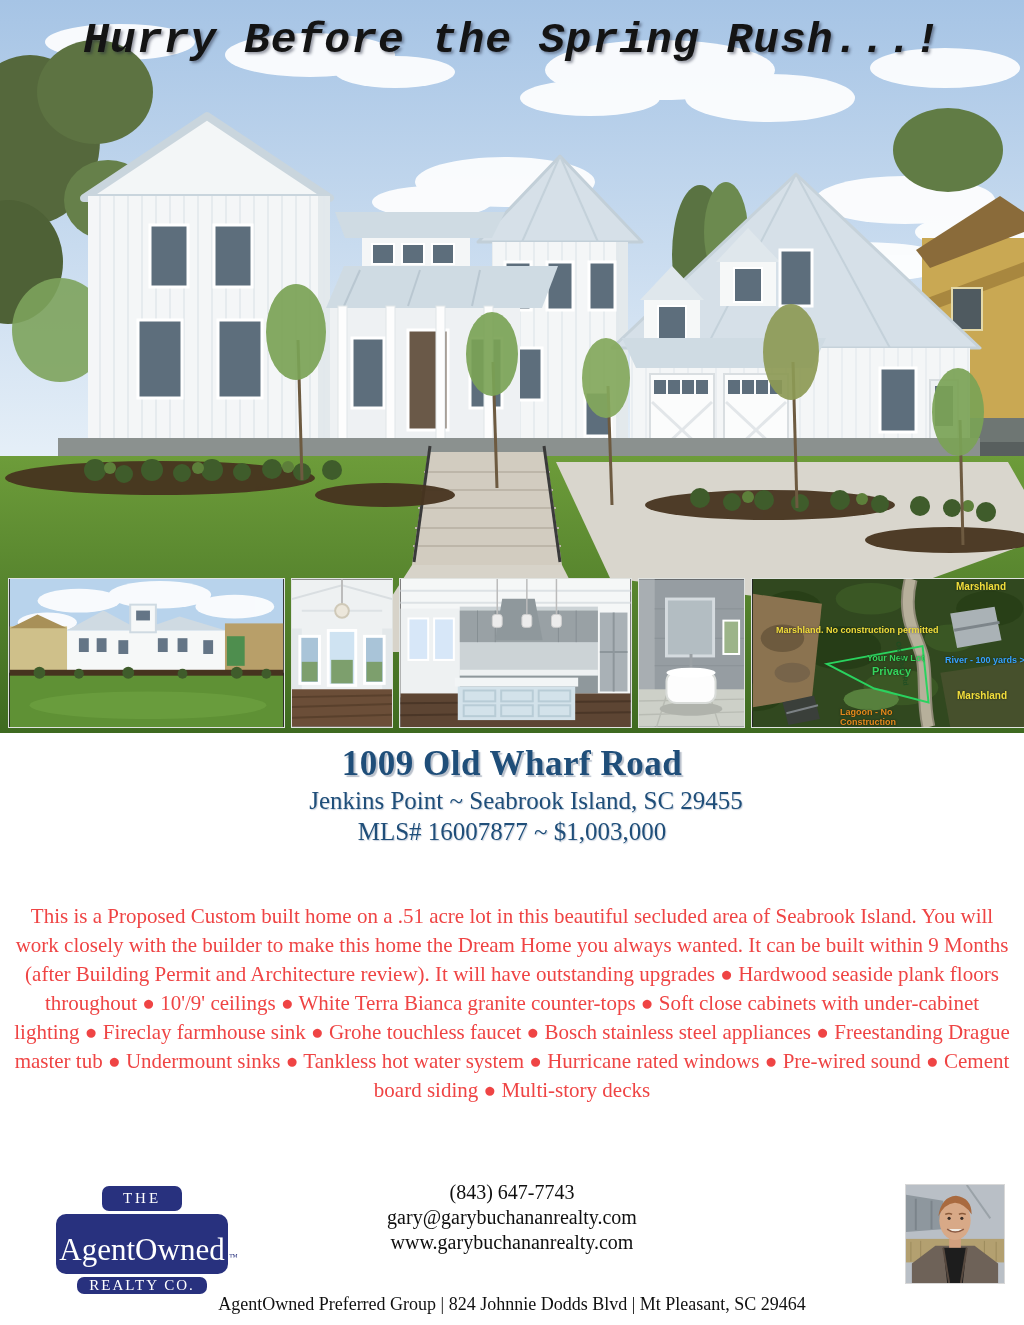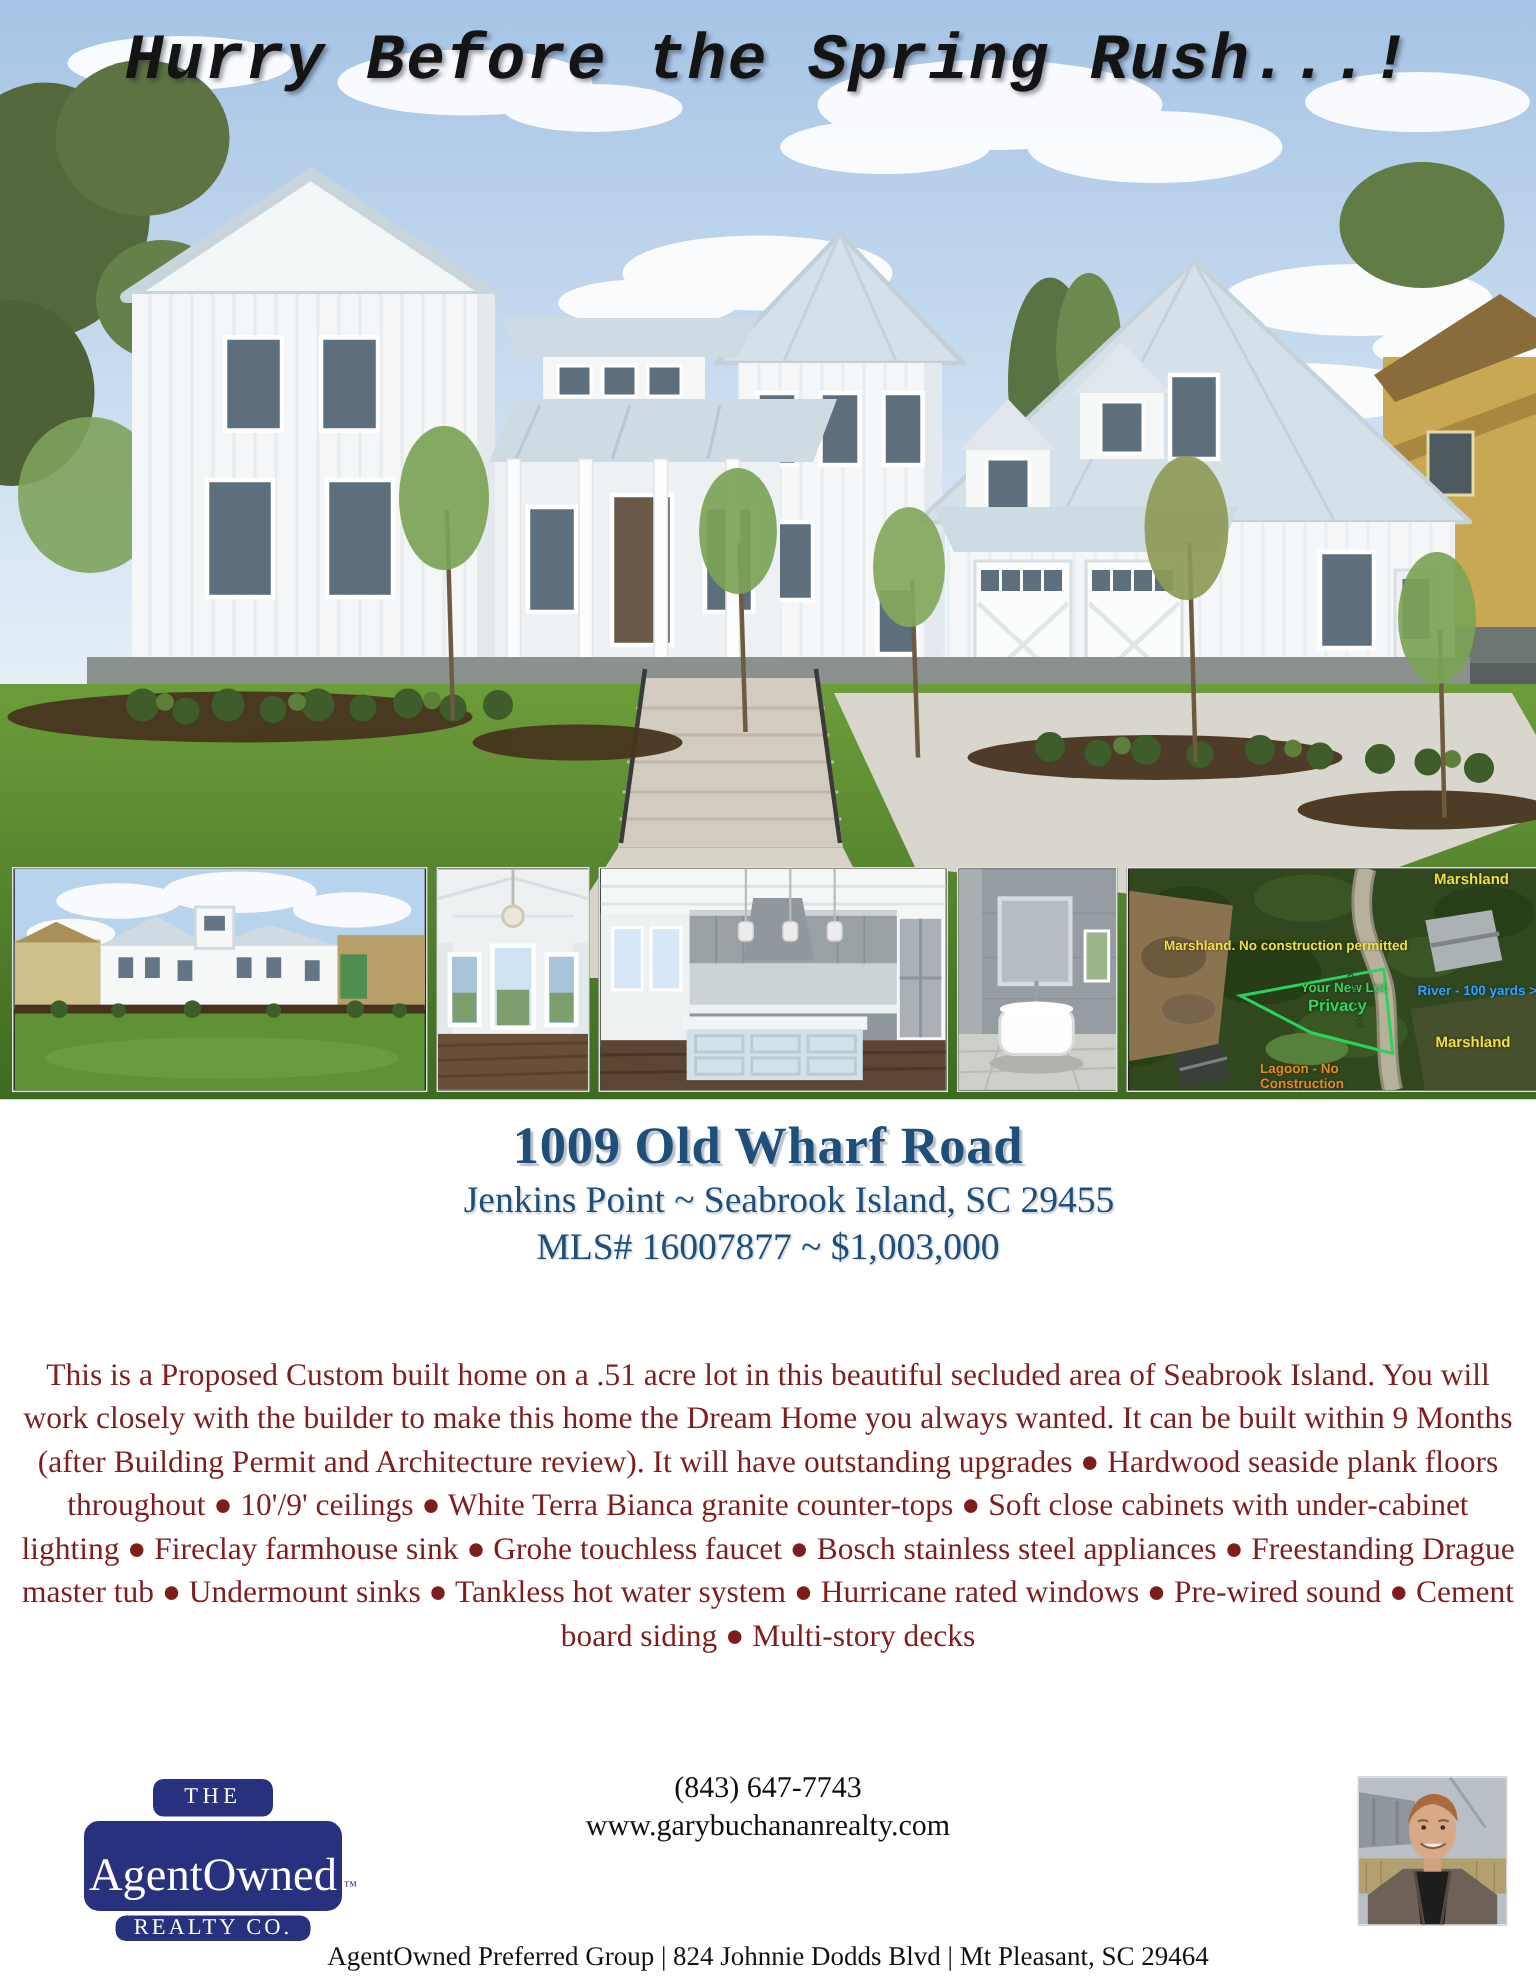--- a/index.html
+++ b/index.html
@@ -30,21 +30,21 @@
   .ml-orange{color:#e4891c;text-shadow:0 0 2px rgba(0,0,0,.6);}
   .ml-road{color:#1e4d22;opacity:.9;}
   
   .title-block{position:absolute;top:744px;left:0;width:1024px;text-align:center;color:#1f4e79;}
   .addr{margin:0;font-size:35px;font-weight:bold;letter-spacing:.5px;
         text-shadow:2px 2px 1px rgba(100,115,140,.45);}
   .loc{font-size:25px;margin-top:3px;text-shadow:1px 1px 1px rgba(120,140,170,.4);padding-left:28px;}
   .mls{font-size:25px;margin-top:3px;text-shadow:1px 1px 1px rgba(120,140,170,.4);}
   
   .description{position:absolute;top:902px;left:12px;width:1000px;margin:0;
-               font-size:21px;line-height:29px;text-align:center;color:#7f1d1d;}
+               font-size:21px;line-height:29px;text-align:center;color:#ef4444;}
   
   .logo{position:absolute;left:56px;top:1186px;width:172px;text-align:center;}
   .logo-box{background:#28317e;color:#ffffff;border-radius:8px;margin:0 auto;
             font-family:"Liberation Serif",serif;}
   .logo-the{width:80px;font-size:15px;letter-spacing:3px;padding:4px 0;border-radius:7px;}
   .logo-name{width:172px;font-size:31px;padding:18px 0 6px;margin-top:3px;border-radius:10px;}
   .logo-realty{width:130px;font-size:15px;letter-spacing:2px;padding:0 0;margin-top:3px;border-radius:7px;}
   .logo-tm{position:absolute;right:-10px;bottom:32px;font-size:9px;color:#28317e;}
   .agent{position:absolute;left:262px;top:1180px;width:500px;text-align:center;color:#0f0f0f;}
   .agent-name{margin:0 0 3px;font-size:27px;font-weight:bold;}
@@ -468,20 +468,21 @@
 
 <div class="logo">
   <div class="logo-box logo-the">THE</div>
   <div class="logo-box logo-name">AgentOwned</div>
   <div class="logo-box logo-realty">REALTY CO.</div>
   <div class="logo-tm">™</div>
 </div>
 
 <div class="agent">
   <div class="agent-line">(843) 647-7743</div>
+  <div class="agent-line">gary@garybuchananrealty.com</div>
   <div class="agent-line">www.garybuchananrealty.com</div>
 </div>
 
 <div class="headshot">
   <svg viewBox="0 0 100 100">
     <rect width="100" height="100" fill="#b9bfc6"></rect>
     <polygon points="0,10 38,16 40,45 0,48" fill="#8e979e"></polygon>
     <line x1="10" y1="14" x2="10" y2="46" stroke="#7b848b" stroke-width="2"></line>
     <line x1="26" y1="16" x2="26" y2="45" stroke="#7b848b" stroke-width="2"></line>
     <line x1="62" y1="0" x2="86" y2="34" stroke="#9aa2a8" stroke-width="2"></line>

